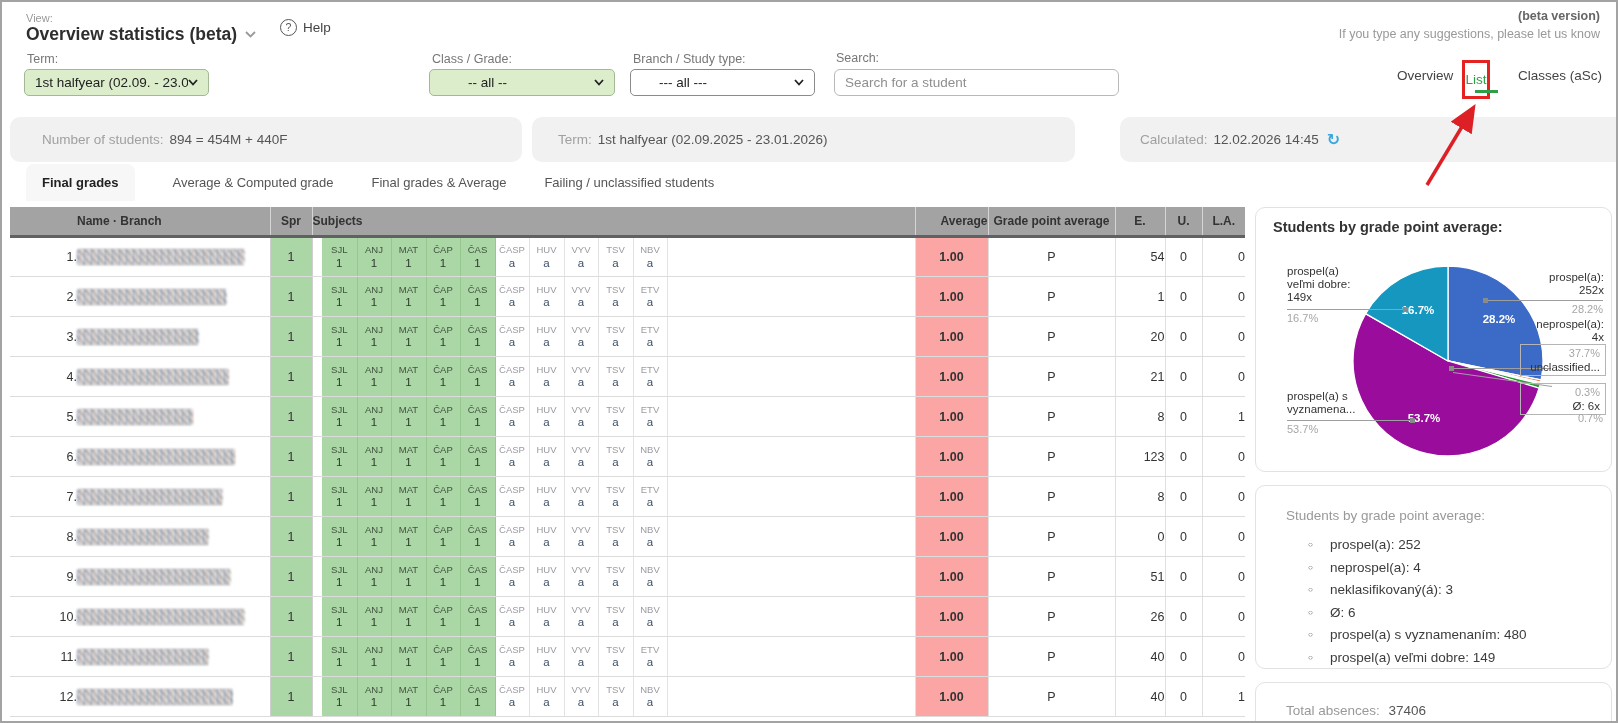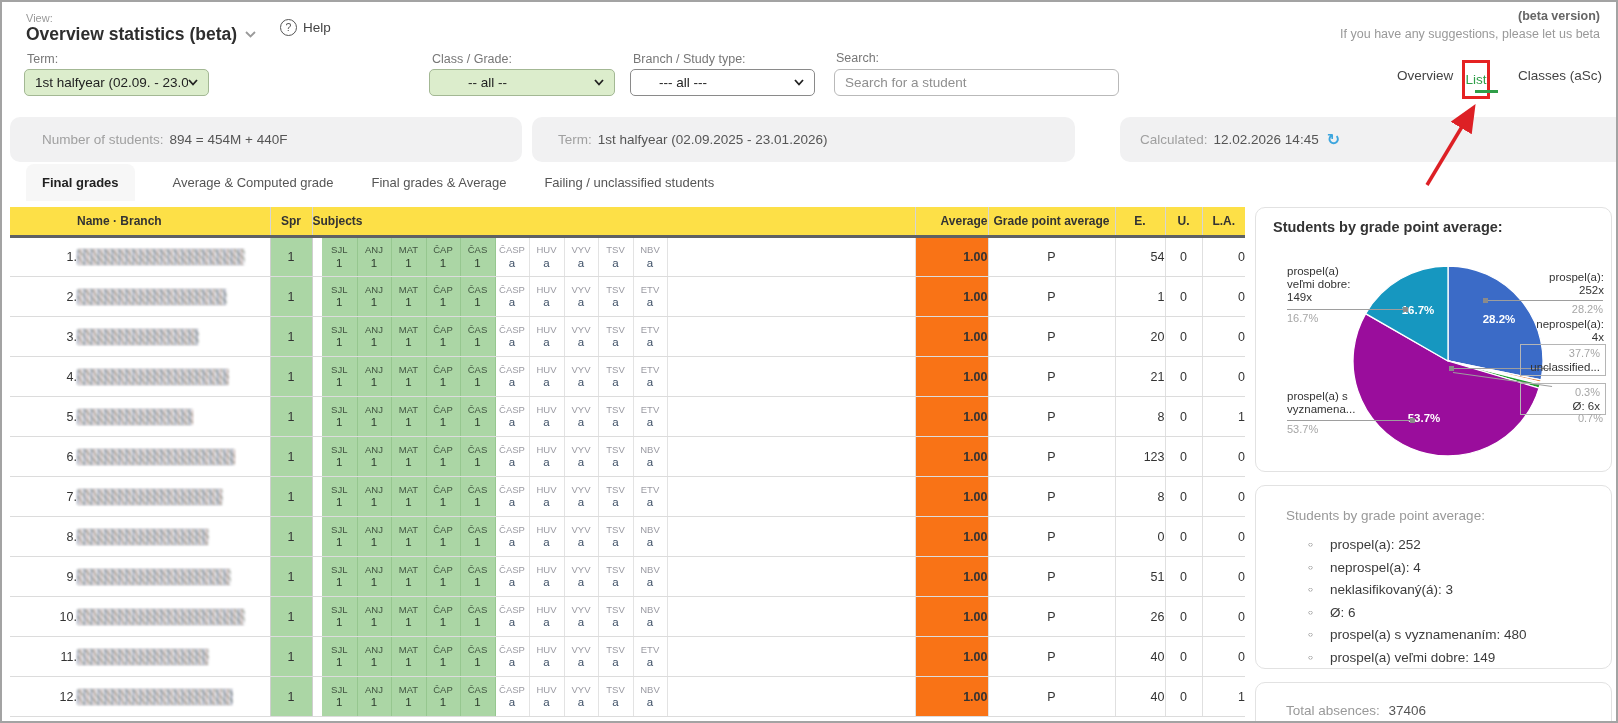--- a/index.html
+++ b/index.html
@@ -33,21 +33,21 @@
         font-size:13.5px;box-sizing:border-box;}
   .ibox .lab{color:#a0a0a0;margin-right:6px;white-space:nowrap;}
   .ibox .val{color:#555;white-space:nowrap;}
   .refresh{color:#3ea6de;font-size:16px;font-weight:bold;margin-left:8px;cursor:pointer;}
   
   .tabs{left:24px;top:162px;display:flex;align-items:flex-end;gap:38px;}
   .tab{font-size:13px;color:#555;padding:11px 0;cursor:pointer;white-space:nowrap;}
   .tab.active{background:#f7f7f7;border-radius:8px 8px 0 0;padding:11px 16px;font-weight:bold;color:#222;}
   
   table.grades{position:absolute;left:8px;top:205px;border-collapse:collapse;table-layout:fixed;width:1235px;background:#fff;}
-  table.grades th{height:28px;font-size:12px;font-weight:bold;color:#333;border-bottom:3px solid #5f6163;padding:0;background:#fde047;}
+  table.grades th{height:28px;font-size:12px;font-weight:bold;color:#333;border-bottom:3px solid #5f6163;padding:0;background:#a3a3a3;}
   th.h-num{}
   th.h-name{text-align:left;padding-left:10px;}
   th.h-spr{border-left:1px solid #d5d5d5;border-right:1px solid #d5d5d5;}
   th.h-subj{text-align:left;padding-left:10px;}
   th.h-avg{border-left:1px solid #d5d5d5;text-align:right;padding-right:10px;}
   th.h-gpa{border-left:1px solid #d5d5d5;border-right:1px solid #d5d5d5;}
   th.h-e,th.h-u{border-right:1px solid #d5d5d5;}
   table.grades td{height:40px;padding:0;border-bottom:1px solid #dcdcdc;font-size:12.5px;color:#333;vertical-align:middle;box-sizing:border-box;}
   td.c-num{text-align:right;padding-right:10px;color:#555;}
   td.c-name{padding-left:6px;}
@@ -56,21 +56,21 @@
   td.c-subj{text-align:center;line-height:1;}
   td.c-subj .code{font-size:9.5px;margin-bottom:3px;}
   td.c-subj .val{font-size:11.5px;}
   td.c-subj.g{background:#abd6a5;border-right:1px solid #96c78f;}
   td.c-subj.g .code{color:#415441;}
   td.c-subj.g .val{color:#2c3a2c;}
   td.c-subj.w{border-right:1px solid #e3e3e3;}
   td.c-subj.w .code{color:#9a9aa2;}
   td.c-subj.w .val{color:#3d4f66;}
   td.c-fill{border-right:1px solid #e0e0e0;}
-  td.c-avg{background:#f97316;font-weight:bold;color:#111;text-align:right;padding-right:10px;border-left:1px solid #dce9f1;}
+  td.c-avg{background:#fca5a5;font-weight:bold;color:#111;text-align:center;padding-right:10px;border-left:1px solid #dce9f1;}
   td.c-gpa{text-align:center;border-left:1px solid #e0e0e0;border-right:1px solid #e0e0e0;}
   td.c-e{text-align:right;padding-right:10px;border-right:1px solid #e0e0e0;}
   td.c-u{text-align:center;border-right:1px solid #e0e0e0;}
   td.c-la{text-align:right;padding-right:10px;}
   .smudge{height:16px;border-radius:2px;filter:blur(1.1px);
     background:
      repeating-linear-gradient(90deg, rgba(40,60,110,.5) 0 1px, transparent 1px 3px, rgba(150,60,40,.33) 3px 4px, transparent 4px 7px),
      repeating-linear-gradient(0deg, rgba(70,70,95,.45) 0 1px, transparent 1px 3px),
      repeating-linear-gradient(47deg, rgba(80,100,60,.3) 0 2px, transparent 2px 5px);}
   
@@ -110,21 +110,21 @@
       <svg width="11" height="7">
           <path d="M1,1 L5.5,5.5 L10,1" stroke="#9a9a9a" stroke-width="1.8" fill="none"></path>
         </svg>
     </span>
   </div>
   <div class="abs help">
     <span class="qicon">?</span>
     <span>Help</span>
   </div>
   <div class="abs beta">(beta version)</div>
-  <div class="abs suggest">If you have any suggestions, please let us beta</div>
+  <div class="abs suggest">If you type any suggestions, please let us know</div>
 
   <div class="sel green" style="left:22px;top:67px;width:185px;">
     <span class="flabel">Term:</span>
     <span class="txt">1st halfyear (02.09. - 23.0</span>
     <span class="chev">
         <svg width="10" height="7">
           <path d="M1,1 L5,5.5 L9,1" stroke="#222" stroke-width="1.8" fill="none"></path>
         </svg>
       </span>
   </div>

